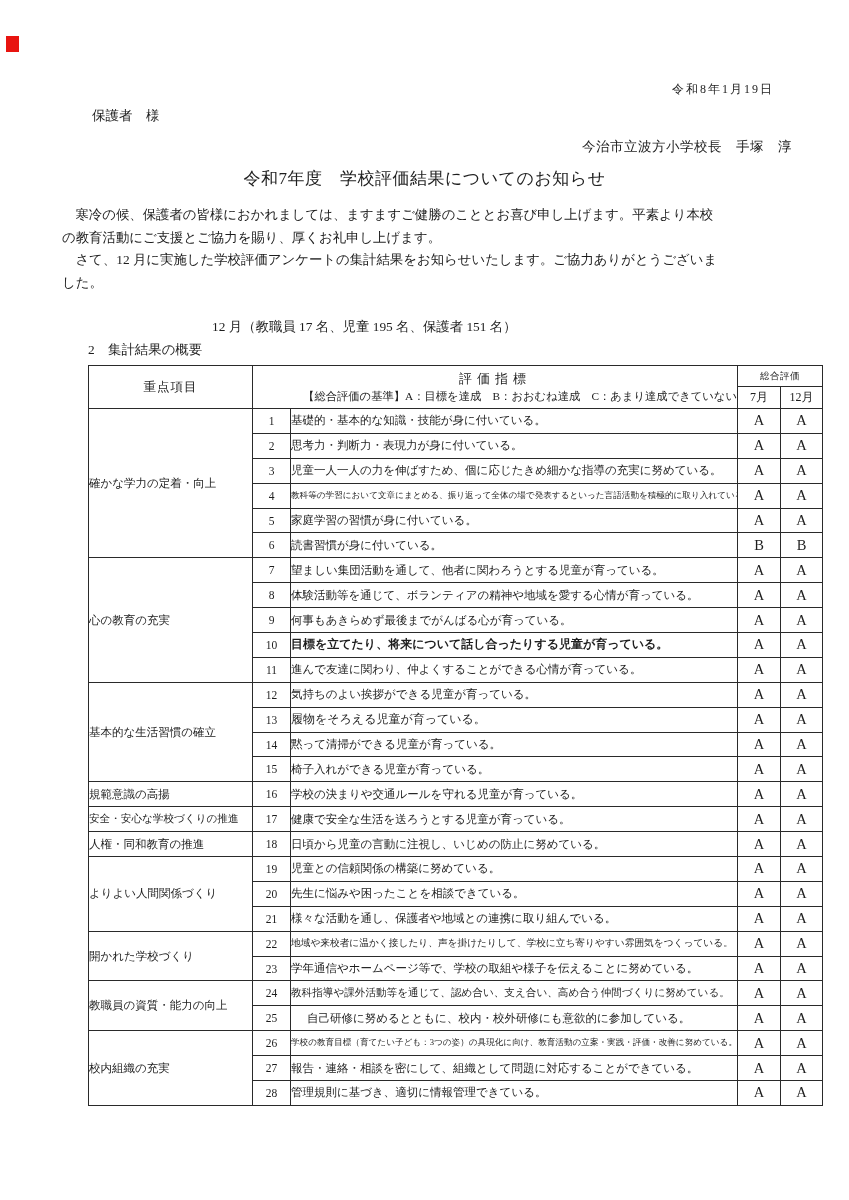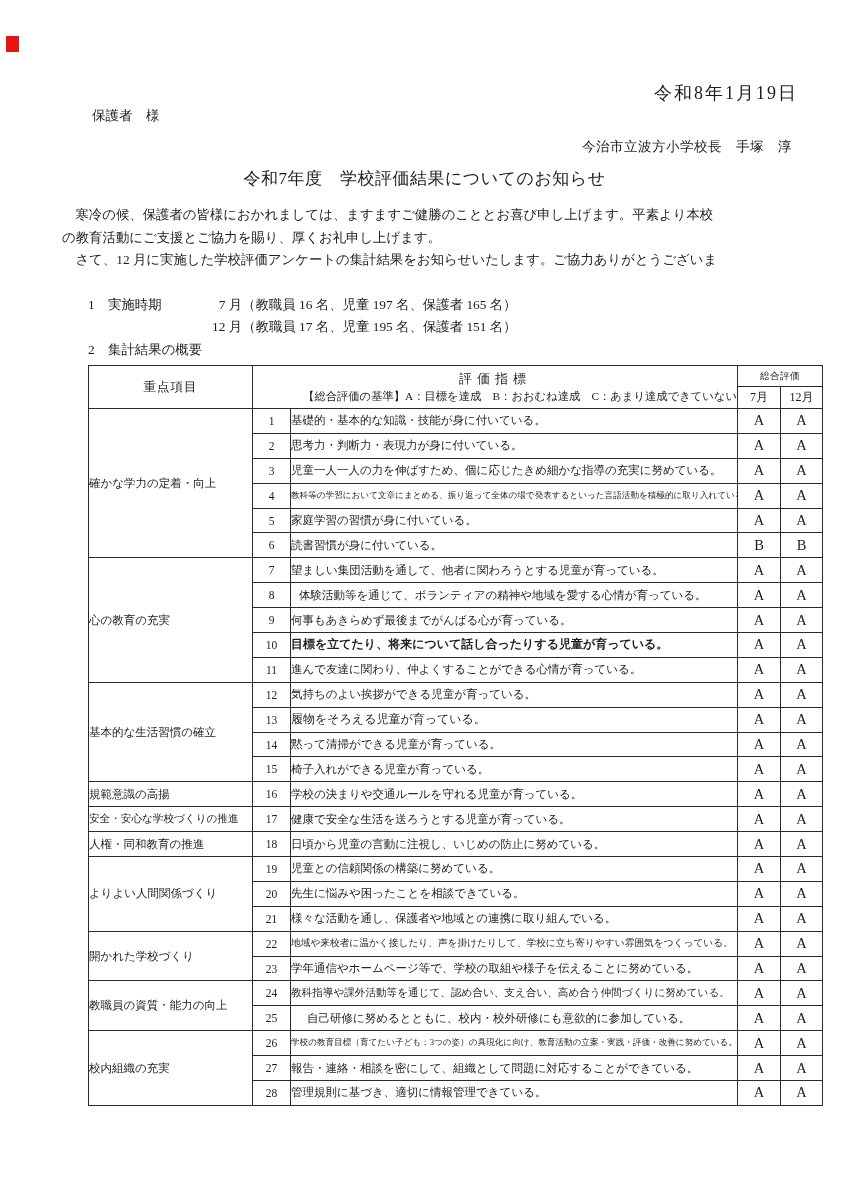--- a/index.html
+++ b/index.html
@@ -9,21 +9,21 @@
     background:#ffffff;
     font-family:"Liberation Serif","DejaVu Serif",serif;
     color:#1d1d1d;
     overflow:hidden;
   }
   .abs{position:absolute;}
   .red-marker{
     position:absolute;left:6px;top:36px;width:13px;height:16px;
     background:#e81410;
   }
-  .date-line{top:81px;right:51px;font-size:18px;letter-spacing:2px;}
+  .date-line{top:81px;right:75px;font-size:12px;letter-spacing:2px;}
   .recipient{top:107px;left:92px;font-size:13.5px;}
   .sender-line{top:138px;right:57px;font-size:13.5px;letter-spacing:0.5px;}
   .doc-title{top:167px;left:0;width:100%;text-align:center;font-size:17px;letter-spacing:0.5px;}
   .greeting{top:204px;left:62px;width:745px;font-size:13.4px;line-height:22.6px;}
   .item-line{font-size:13.4px;white-space:nowrap;}
   .period-line1{top:296px;left:88px;}
   .period-line2{top:318px;left:212px;}
   .summary-line{top:341px;left:88px;}
   .period-july-val{margin-left:57px;}
 
@@ -62,25 +62,23 @@
 
   <div class="abs date-line">令和8年1月19日</div>
   <div class="abs recipient">保護者　様</div>
   <div class="abs sender-line">今治市立波方小学校長　手塚　淳</div>
   <div class="abs doc-title">令和7年度　学校評価結果についてのお知らせ</div>
 
   <div class="abs greeting">
     <div>　寒冷の候、保護者の皆様におかれましては、ますますご健勝のこととお喜び申し上げます。平素より本校</div>
     <div>の教育活動にご支援とご協力を賜り、厚くお礼申し上げます。</div>
     <div>　さて、12 月に実施した学校評価アンケートの集計結果をお知らせいたします。ご協力ありがとうございま</div>
+    <div>した。</div>
   </div>
 
-  <div class="abs item-line period-line1">
-    <span>1　実施時期</span><span class="period-july-val">7 月（教職員 16 名、児童 197 名、保護者 165 名）</span>
-  </div>
   <div class="abs item-line period-line2">
     <span>12 月（教職員 17 名、児童 195 名、保護者 151 名）</span>
   </div>
   <div class="abs item-line summary-line">
     <span>2　集計結果の概要</span>
   </div>
 
   <table class="results">
     <colgroup>
       <col class="c-group">
@@ -143,21 +141,21 @@
         </tr>
         <tr>
           <td class="group-cell" rowspan="5">心の教育の充実</td>
           <td class="no-cell">7</td>
           <td class="text-cell" style="font-size: 11.5px;">望ましい集団活動を通して、他者に関わろうとする児童が育っている。</td>
           <td class="grade-cell">A</td>
           <td class="grade-cell">A</td>
         </tr>
         <tr>
           <td class="no-cell">8</td>
-          <td class="text-cell" style="font-size: 11.5px; padding-left: 8px;">体験活動等を通じて、ボランティアの精神や地域を愛する心情が育っている。</td>
+          <td class="text-cell" style="font-size: 11.5px;">体験活動等を通じて、ボランティアの精神や地域を愛する心情が育っている。</td>
           <td class="grade-cell">A</td>
           <td class="grade-cell">A</td>
         </tr>
         <tr>
           <td class="no-cell">9</td>
           <td class="text-cell" style="font-size: 11.5px;">何事もあきらめず最後までがんばる心が育っている。</td>
           <td class="grade-cell">A</td>
           <td class="grade-cell">A</td>
         </tr>
         <tr>

